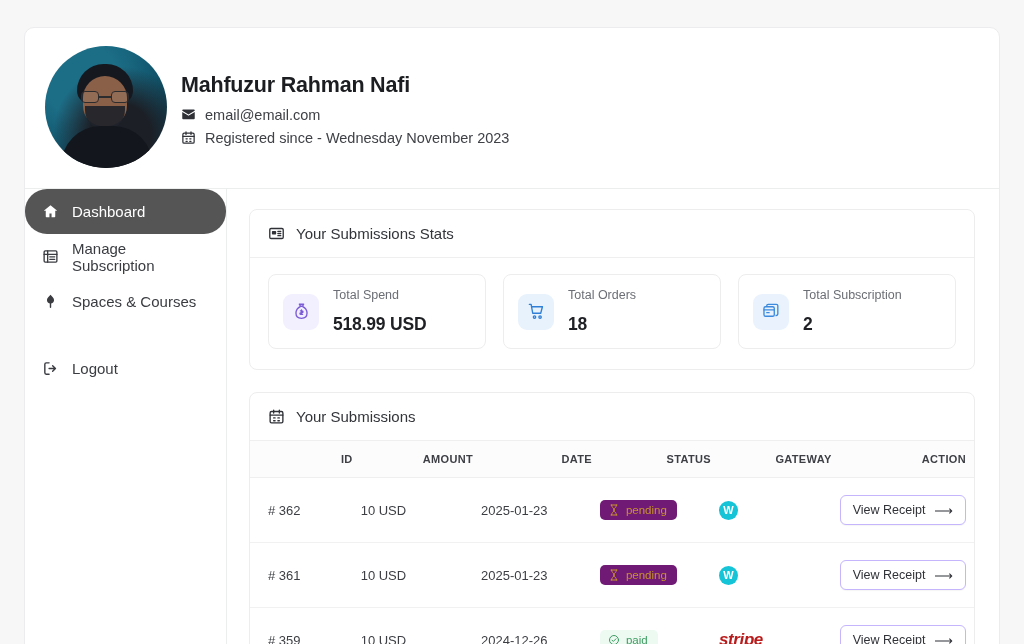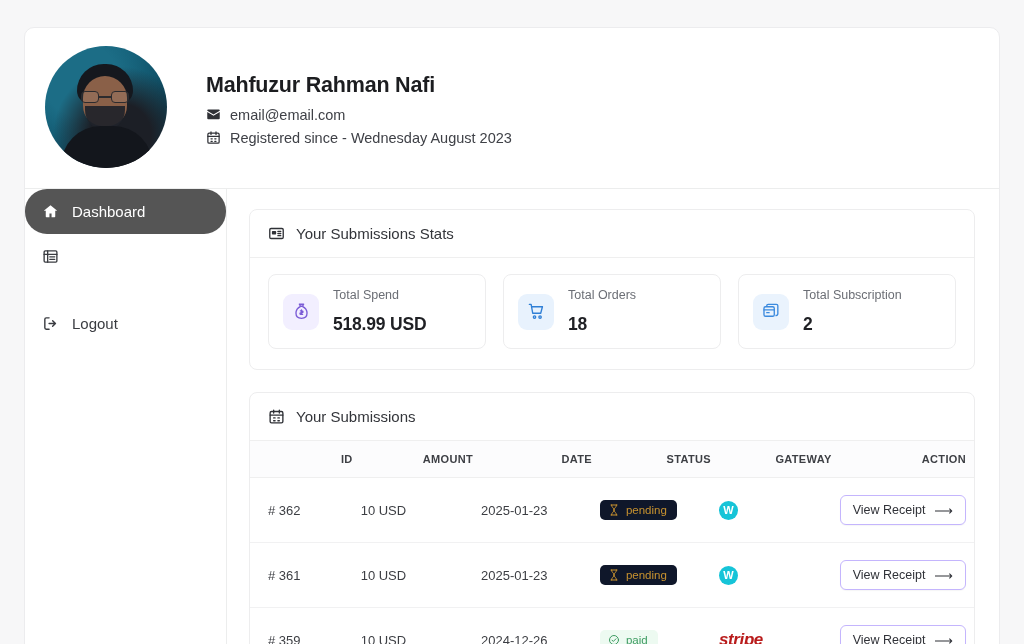--- a/index.html
+++ b/index.html
@@ -24,21 +24,21 @@
     border: 1px solid #ececee;
     border-radius: 10px;
     overflow: hidden;
   }
 
   
   .profile {
     display: flex;
     align-items: center;
     padding: 18px 26px 20px 20px;
-    gap: 39px;
+    gap: 14px;
   }
   .avatar {
     width: 122px;
     height: 122px;
     border-radius: 50%;
     flex: 0 0 122px;
     background:
       radial-gradient(circle at 62% 72%, #1c1f26 0 26%, rgba(28,31,38,0) 58%),
       radial-gradient(circle at 30% 28%, #1c6d86 0 30%, rgba(28,109,134,0) 70%),
       linear-gradient(150deg, #12627d 0%, #0d4f66 42%, #123a4b 100%);
@@ -226,21 +226,21 @@
   .col-gw     { width: 122px; }
 
   .badge {
     display: inline-flex;
     align-items: center;
     gap: 6px;
     padding: 4px 10px 4px 8px;
     border-radius: 5px;
     font-size: 11.5px;
   }
-  .badge.pending { background: #0f172a; color: #c8922f; }
+  .badge.pending { background: #701a75; color: #c8922f; }
   .badge.paid    { background: #edfaf1; color: #3f9c63; }
   .badge .ico { width: 12px; height: 12px; display: inline-flex; align-items: center; justify-content: center; }
 
   .gw-circle {
     width: 19px; height: 19px;
     border-radius: 50%;
     background: #16c4d8;
     display: inline-flex;
     align-items: center; justify-content: center;
     color: #fff;
@@ -303,21 +303,21 @@
         <span>email@email.com</span>
       </div>
 
       <div class="profile-line">
         <span class="ico">
           <svg width="15" height="15" viewBox="0 0 24 24" fill="none" stroke="currentColor" stroke-width="2">
             <rect x="3" y="5" width="18" height="16" rx="2"></rect>
             <path d="M3 10h18M8 3v4M16 3v4M8 14h2M14 14h2M8 18h2M14 18h2" stroke-linecap="round"></path>
           </svg>
         </span>
-        <span>Registered since - Wednesday August 2023</span>
+        <span>Registered since - Wednesday November 2023</span>
       </div>
     </div>
   </div>
 
   <div class="body-wrap">
 
     <nav class="sidebar">
       <div class="nav-item active">
         <span class="ico">
           <svg width="17" height="17" viewBox="0 0 24 24" fill="currentColor">
@@ -327,22 +327,31 @@
         <span>Dashboard</span>
       </div>
 
       <div class="nav-item">
         <span class="ico">
           <svg width="17" height="17" viewBox="0 0 24 24" fill="none" stroke="currentColor" stroke-width="1.9">
             <rect x="3" y="4" width="18" height="16" rx="1.6"></rect>
             <path d="M3 9h18M8 4v16M11 12.5h7M11 16h7" stroke-linecap="round"></path>
           </svg>
         </span>
-      </div>
-
+        <span>Manage Subscription</span>
+      </div>
+
+      <div class="nav-item">
+        <span class="ico">
+          <svg width="17" height="17" viewBox="0 0 24 24" fill="currentColor">
+            <path d="M12 2.5c-2 2.4-5 4.2-5 7.4a5 5 0 0 0 4 4.9V20c0 .6.4 1 1 1s1-.4 1-1v-5.2a5 5 0 0 0 4-4.9c0-3.2-3-5-5-7.4Z"></path>
+          </svg>
+        </span>
+        <span>Spaces &amp; Courses</span>
+      </div>
 
       <div class="nav-gap"></div>
 
       <div class="nav-item">
         <span class="ico">
           <svg width="17" height="17" viewBox="0 0 24 24" fill="none" stroke="currentColor" stroke-width="2" stroke-linecap="round" stroke-linejoin="round">
             <path d="M10 4H6a2 2 0 0 0-2 2v12a2 2 0 0 0 2 2h4"></path>
             <path d="M15 8l4 4-4 4M19 12H10"></path>
           </svg>
         </span>

